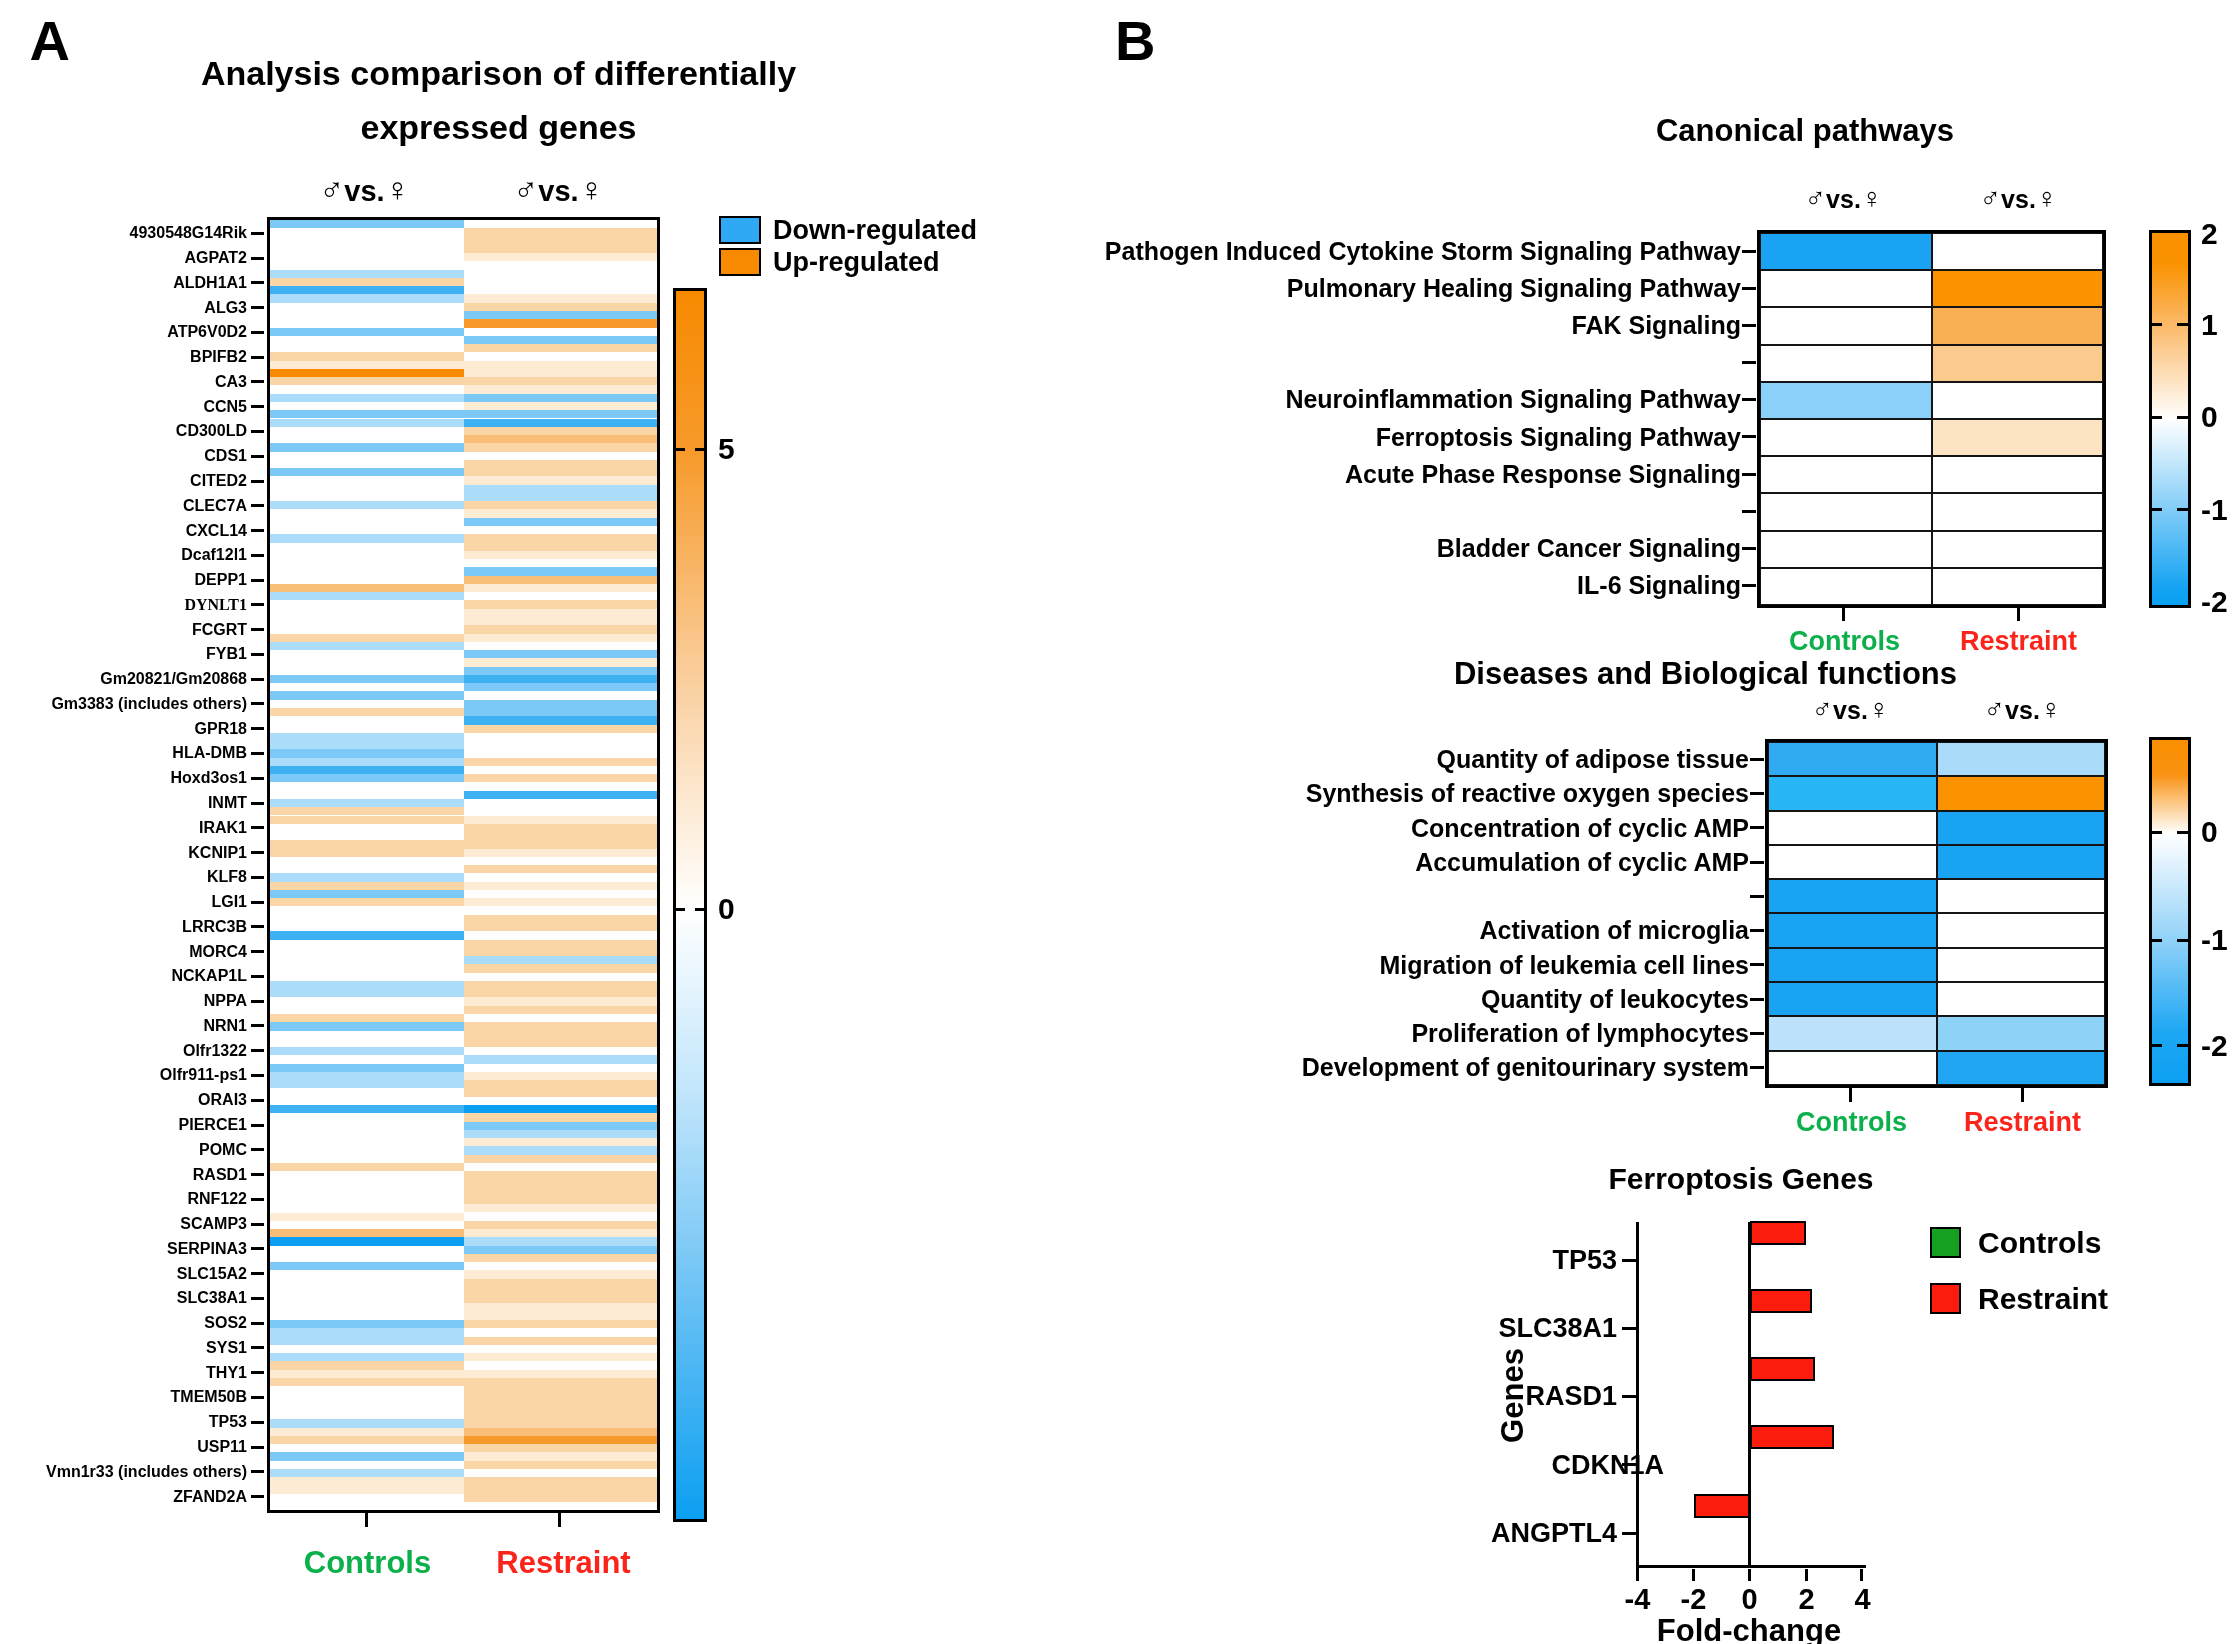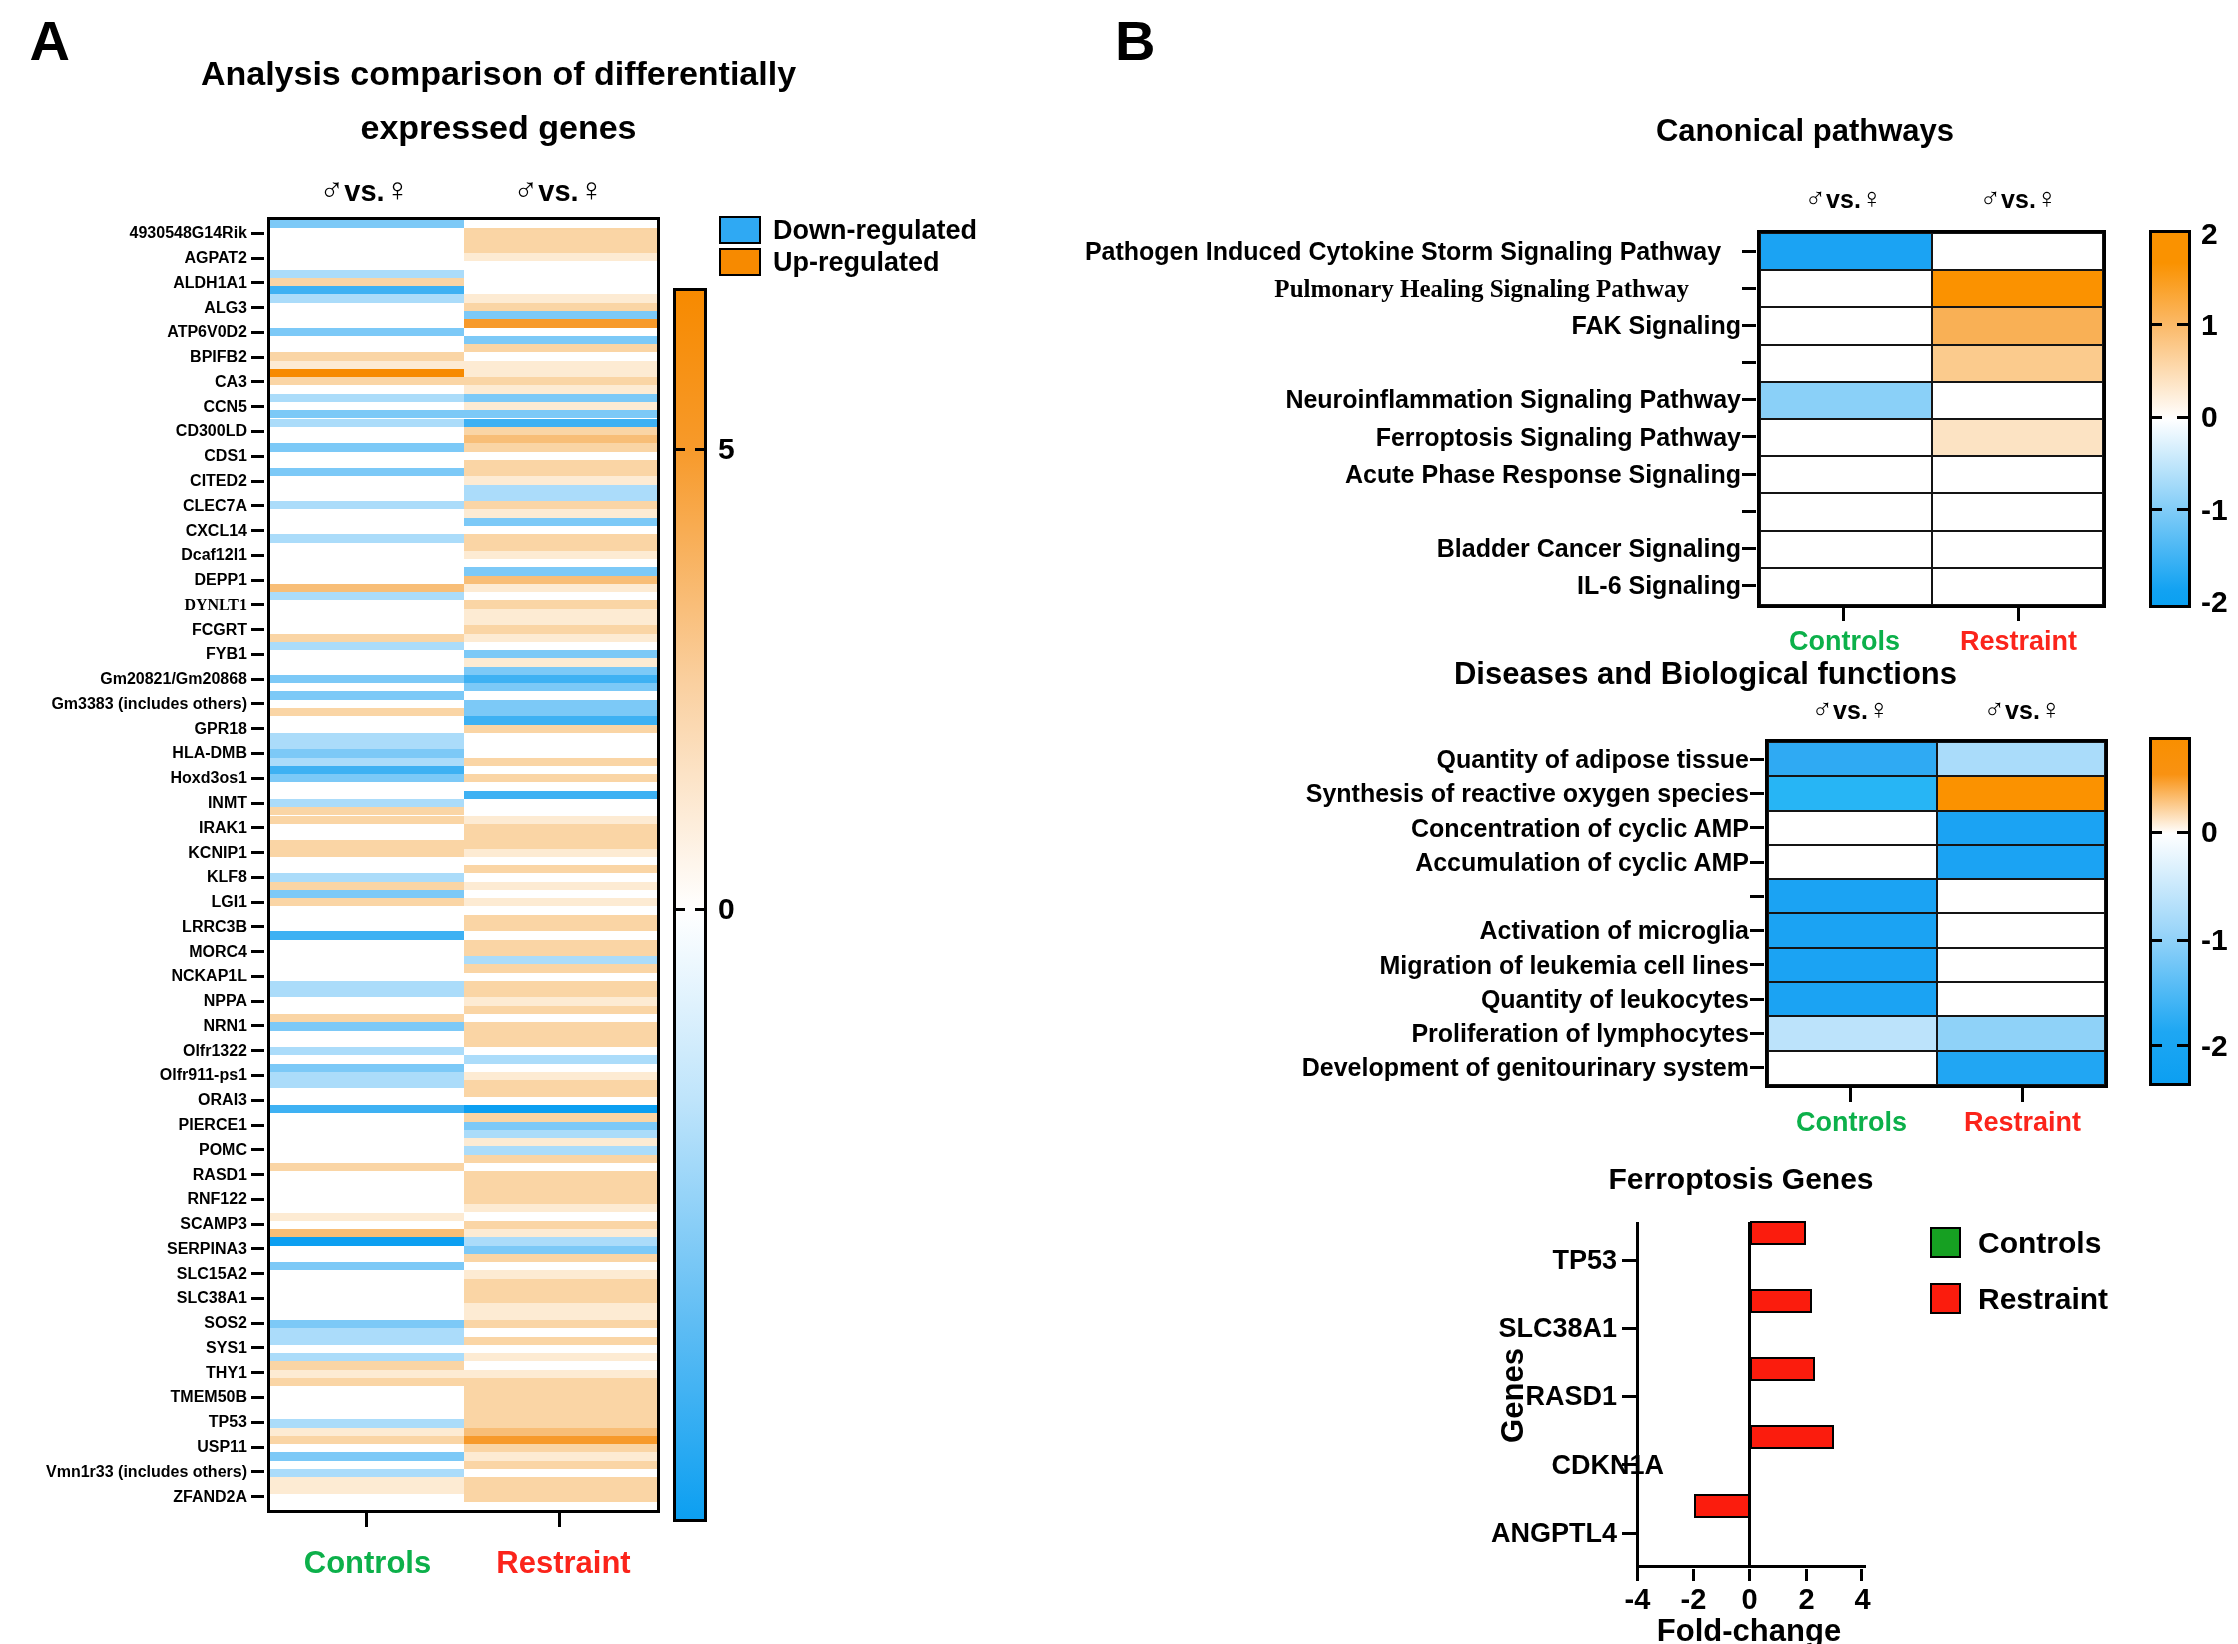--- a/index.html
+++ b/index.html
@@ -866,23 +866,23 @@
     <div class="tickmark abs" style="left: 2151px; top: 831px; width: 10.7px; height: 3.2px;"></div>
     <div class="tickmark abs" style="left: 2177px; top: 831px; width: 10.7px; height: 3.2px;"></div>
     <div class="abs cblab nw" style="left: 2201px; top: 816px; width: 75px;">0</div>
     <div class="tickmark abs" style="left: 2151px; top: 939px; width: 10.7px; height: 3.2px;"></div>
     <div class="tickmark abs" style="left: 2177px; top: 939px; width: 10.7px; height: 3.2px;"></div>
     <div class="abs cblab nw" style="left: 2201px; top: 924px; width: 75px;">-1</div>
     <div class="tickmark abs" style="left: 2151px; top: 1044px; width: 10.7px; height: 3.2px;"></div>
     <div class="tickmark abs" style="left: 2177px; top: 1044px; width: 10.7px; height: 3.2px;"></div>
     <div class="abs cblab nw" style="left: 2201px; top: 1030px; width: 75px;">-2</div>
     <div class="tickmark abs" style="left: 1742px; top: 250px; width: 14px; height: 3.2px;"></div>
-    <div class="abs rowlab rgt nw" style="left: 1065px; top: 238px; width: 676px; text-align: center;">Pathogen Induced Cytokine Storm Signaling Pathway</div>
+    <div class="abs rowlab rgt nw" style="left: 1065px; top: 238px; width: 676px;">Pathogen Induced Cytokine Storm Signaling Pathway</div>
     <div class="tickmark abs" style="left: 1742px; top: 287px; width: 14px; height: 3.2px;"></div>
-    <div class="abs rowlab rgt nw" style="left: 1013px; top: 275px; width: 676px; font-family: Liberation Serif, serif;">Pulmonary Healing Signaling Pathway</div>
+    <div class="abs rowlab rgt nw" style="left: 1065px; top: 275px; width: 676px;">Pulmonary Healing Signaling Pathway</div>
     <div class="tickmark abs" style="left: 1742px; top: 324px; width: 14px; height: 3.2px;"></div>
     <div class="abs rowlab rgt nw" style="left: 1065px; top: 312px; width: 676px;">FAK Signaling</div>
     <div class="tickmark abs" style="left: 1742px; top: 361px; width: 14px; height: 3.2px;"></div>
     <div class="tickmark abs" style="left: 1742px; top: 398px; width: 14px; height: 3.2px;"></div>
     <div class="abs rowlab rgt nw" style="left: 1065px; top: 386px; width: 676px;">Neuroinflammation Signaling Pathway</div>
     <div class="tickmark abs" style="left: 1742px; top: 435px; width: 14px; height: 3.2px;"></div>
     <div class="abs rowlab rgt nw" style="left: 1065px; top: 424px; width: 676px;">Ferroptosis Signaling Pathway</div>
     <div class="tickmark abs" style="left: 1742px; top: 473px; width: 14px; height: 3.2px;"></div>
     <div class="abs rowlab rgt nw" style="left: 1065px; top: 461px; width: 676px;">Acute Phase Response Signaling</div>
     <div class="tickmark abs" style="left: 1742px; top: 510px; width: 14px; height: 3.2px;"></div>

